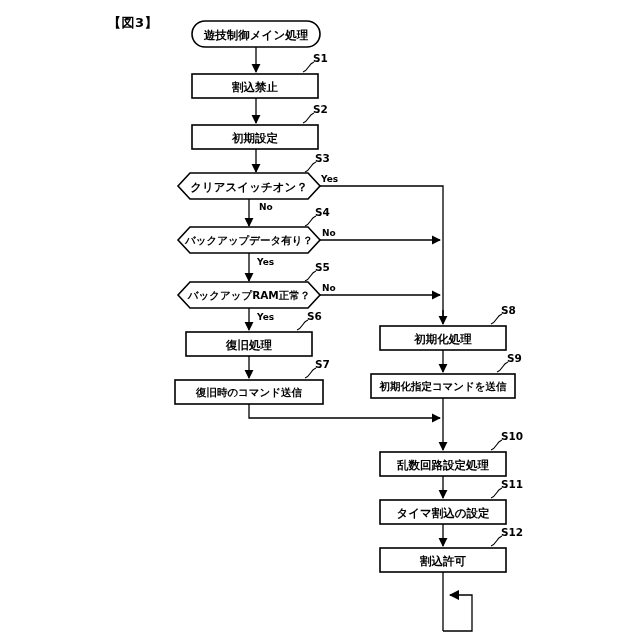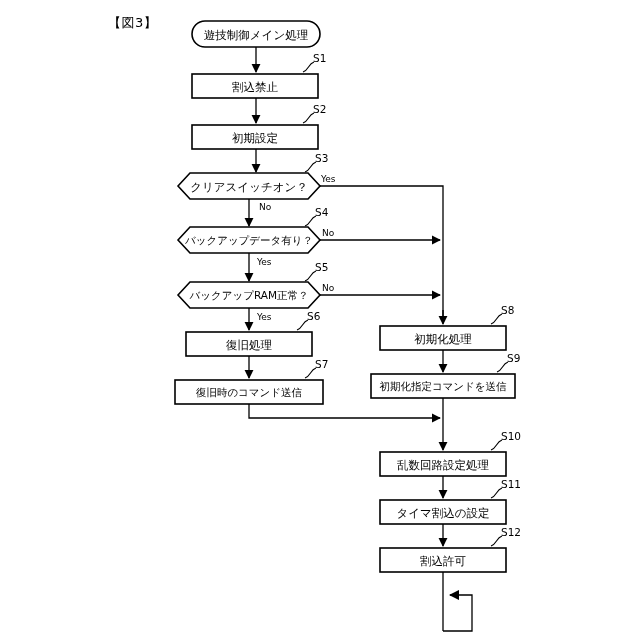--- a/index.html
+++ b/index.html
@@ -2,21 +2,21 @@
 <html><head>
 <meta charset="utf-8">
 <style>
   html,body{margin:0;padding:0;}
   body{
     width:640px;height:640px;
     background:#ffffff;
     font-family:"DejaVu Sans","Liberation Sans",sans-serif;
     overflow:hidden;
   }
-  #page{position:relative;width:534px;height:640px;}
+  #page{position:relative;width:534px;height:640px;font-weight:bold;}
   #fig-label{
     position:absolute;left:108px;top:14px;
     font-size:13px;color:#000;letter-spacing:0.5px;
     font-family:"DejaVu Sans","Liberation Sans",sans-serif;
     white-space:nowrap;
   }
   svg.flow{position:absolute;left:0;top:0;width:640px;height:640px;}
   .node-text{
     font-family:"DejaVu Sans","Liberation Sans",sans-serif;
     font-size:11.5px;

